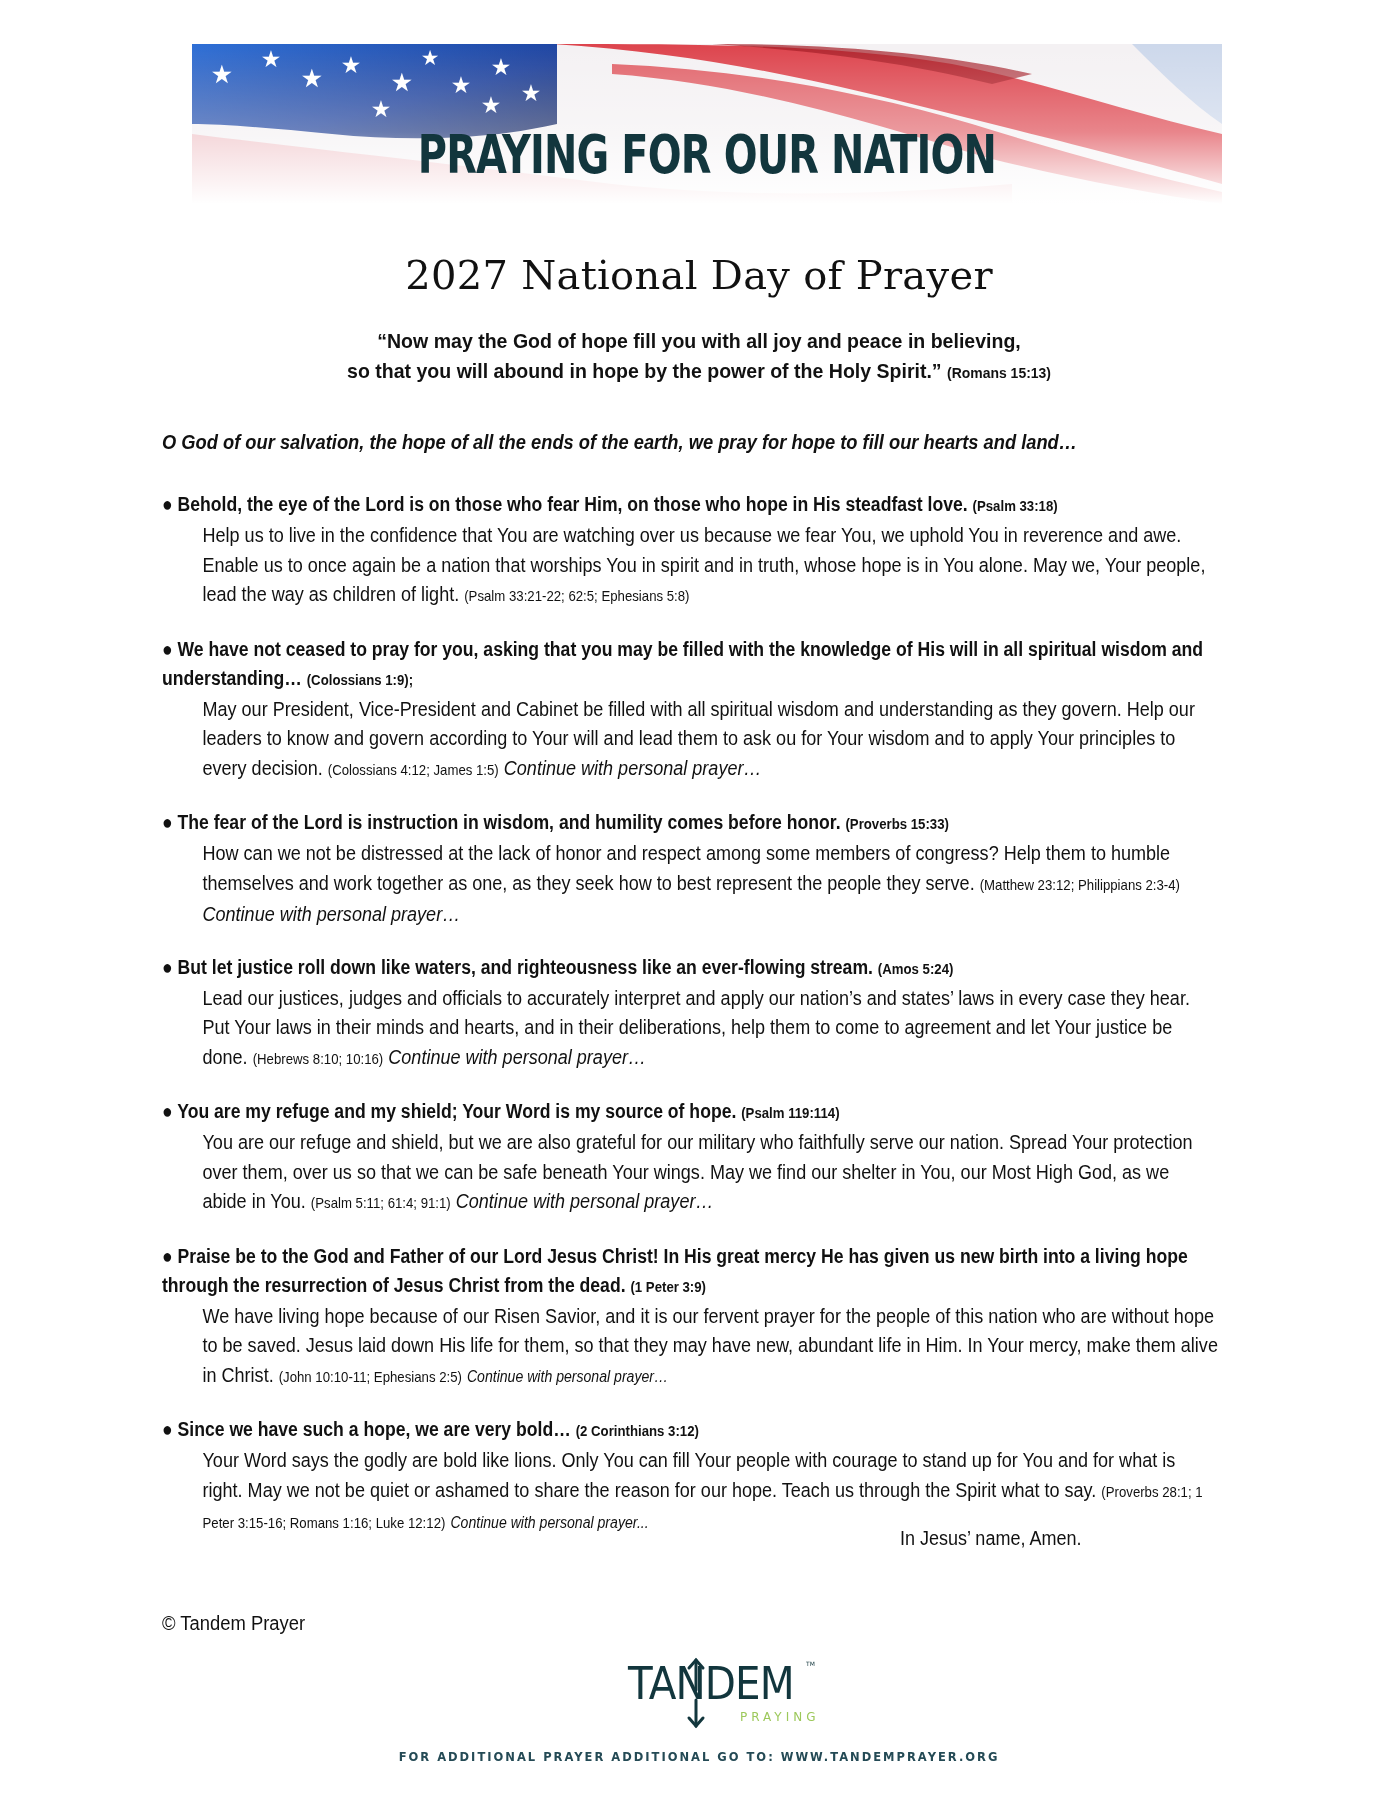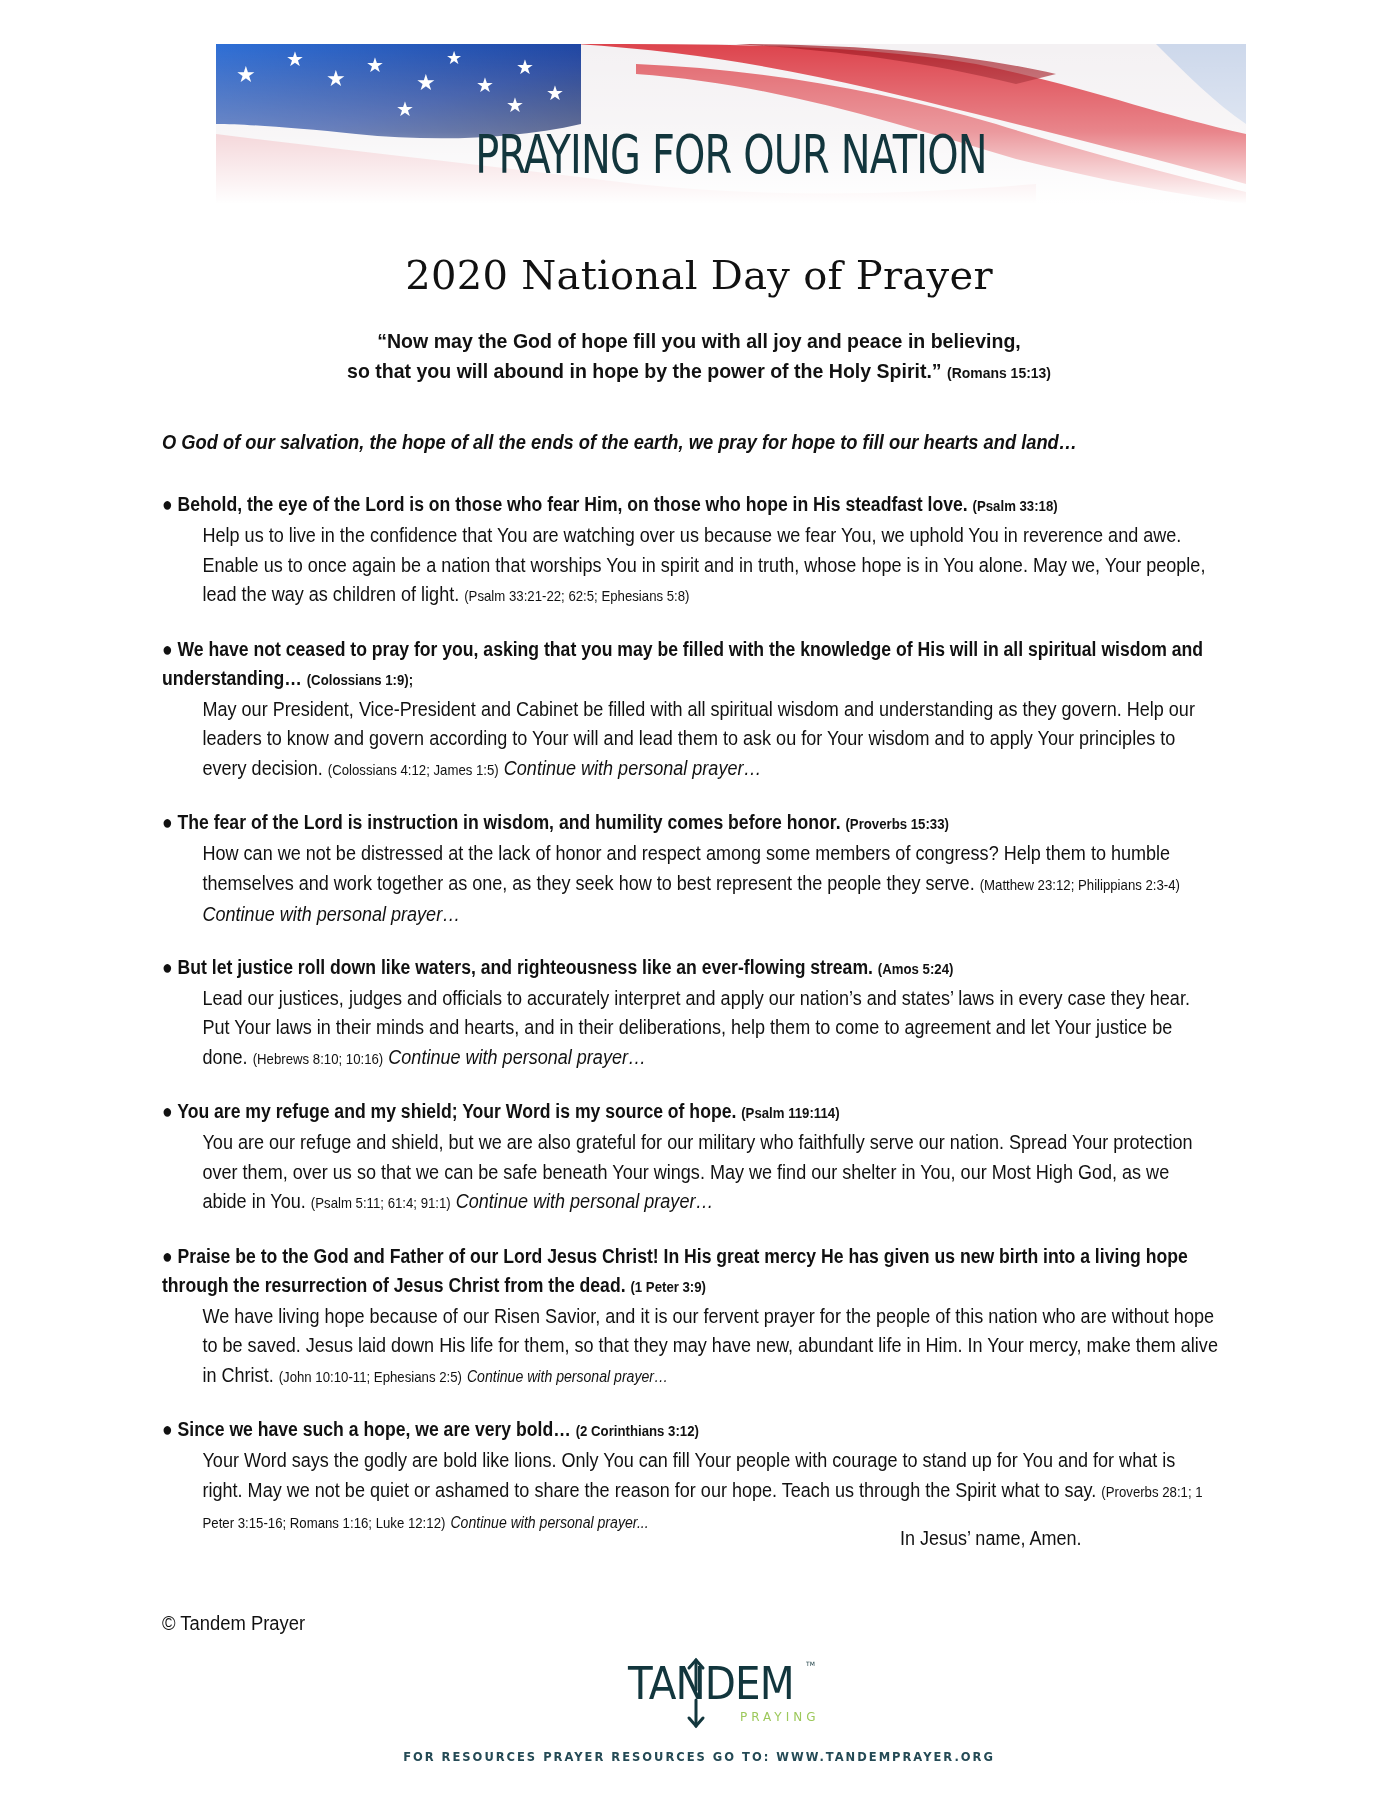--- a/index.html
+++ b/index.html
@@ -1,18 +1,18 @@
 <!DOCTYPE html>
 <html><head>
 <meta charset="utf-8">
 <style>
   html, body { margin: 0; padding: 0; background: #ffffff; }
   body { width: 1398px; height: 1812px; position: relative; overflow: hidden; color: #111; }
   .banner {
-    position: absolute; left: 216px; top: 44px; width: 1030px; height: 160px; overflow: hidden;
+    position: absolute; left: 192px; top: 44px; width: 1030px; height: 160px; overflow: hidden; font-weight: bold;
   }
   .banner svg { position: absolute; left: 0; top: 0; width: 100%; height: 100%; }
   .banner-title {
     position: absolute; left: 0; right: 0; top: 84px; text-align: center;
     font-family: "DejaVu Sans Condensed", "DejaVu Sans", sans-serif;
     font-size: 54px; letter-spacing: -1px; color: #12363d; transform: scaleX(0.82);
     transform-origin: center; line-height: 1;
   }
   .doc-title {
     position: absolute; left: 0; right: 0; top: 252px; text-align: center;
@@ -111,21 +111,21 @@
       <text x="330" y="56" font-size="20">★</text>
       <text x="290" y="68" font-size="20">★</text>
       <text x="180" y="72" font-size="20">★</text>
     </g>
     <path d="M940 0 L1030 0 L1030 80 C1000 60 970 30 940 0 Z" fill="#c9d5ea" opacity="0.9"></path>
     <rect x="0" y="0" width="1030" height="160" fill="url(#fade)"></rect>
   </svg>
   <div class="banner-title">PRAYING FOR OUR NATION</div>
 </div>
 
-<h1 class="doc-title" style="margin:0;font-weight:normal;">2020 National Day of Prayer</h1>
+<h1 class="doc-title" style="margin:0;font-weight:normal;">2027 National Day of Prayer</h1>
 
 <div class="verse">
   <div>“Now may the God of hope fill you with all joy and peace in believing,</div>
   <div>
     <span>so that you will abound in hope by the power of the Holy Spirit.”</span>
     <span class="ref-small">(Romans 15:13)</span>
   </div>
 </div>
 
 <div class="opening">O God of our salvation, the hope of all the ends of the earth, we pray for hope to fill our hearts and land…</div>
@@ -172,13 +172,13 @@
       <polyline points="61,12 68,4 75,12"></polyline>
       <line x1="68" y1="44" x2="68" y2="70"></line>
       <polyline points="61,62 68,70 75,62"></polyline>
     </g>
   </svg>
   <div class="logo-word">TANDEM</div>
   <div class="logo-tm">TM</div>
   <div class="logo-sub">PRAYING</div>
 </div>
 
-<div class="resources">FOR RESOURCES PRAYER RESOURCES GO TO:  WWW.TANDEMPRAYER.ORG</div>
+<div class="resources">FOR ADDITIONAL PRAYER ADDITIONAL GO TO:  WWW.TANDEMPRAYER.ORG</div>
 
 </body></html>

